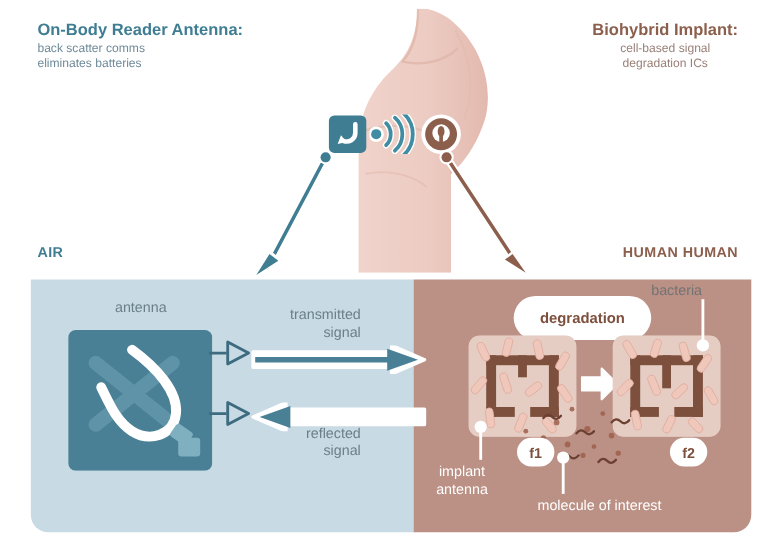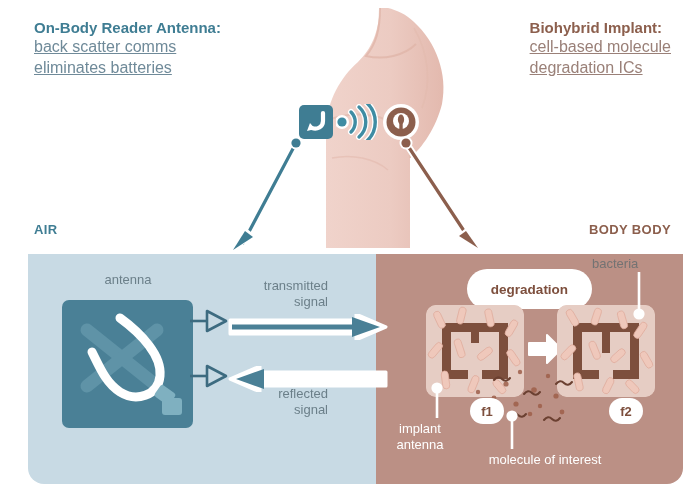--- a/index.html
+++ b/index.html
@@ -8,24 +8,24 @@
        font-family:"Liberation Sans","DejaVu Sans",sans-serif;}
   #stage{position:relative;width:697px;height:492px;background:#fff;}
 
   
   .frame{position:absolute;left:14px;top:8px;width:669px;height:476px;
          border-radius:16px;background:#ffffff;overflow:hidden;}
 
   
   .hdr{position:absolute;top:18px;line-height:1.28;}
   .hdr .t1{font-size:15px;font-weight:bold;}
-  .hdr .t2{font-size:16px;font-weight:normal;text-decoration:underline;}
+  .hdr .t2{font-size:11px;font-weight:normal;}
   #hdr-left{left:34px;text-align:left;color:#6f8a99;}
   #hdr-left .t1{color:#3f7d93;}
-  #hdr-right{right:26px;text-align:left;color:#9a8078;}
+  #hdr-right{right:26px;text-align:center;color:#9a8078;}
   #hdr-right .t1{color:#8c5f4d;}
 
   
   #body-figure{position:absolute;left:318px;top:8px;width:170px;height:240px;}
 
   
   .panel{position:absolute;top:246px;height:230px;}
   #panel-air{left:14px;width:348px;background:#c8dae4;
              border-radius:0 0 0 16px;}
   #panel-body{left:362px;width:321px;background:#bb9085;
@@ -117,21 +117,21 @@
   </div>
 
   <div class="hdr" id="hdr-left">
     <div class="t1">On-Body Reader Antenna:</div>
     <div class="t2">back scatter comms</div>
     <div class="t2">eliminates batteries</div>
   </div>
 
   <div class="hdr" id="hdr-right">
     <div class="t1">Biohybrid Implant:</div>
-    <div class="t2">cell-based molecule</div>
+    <div class="t2">cell-based signal</div>
     <div class="t2">degradation ICs</div>
   </div>
 
   <div id="icon-reader">
     <svg width="36" height="36" viewBox="0 0 36 36">
       <rect x="1" y="1" width="34" height="34" rx="5" fill="#3f7d93"></rect>
       <path d="M25 9 L25 17 C25 23 19 26 14 24" fill="none" stroke="#ffffff" stroke-width="4.2" stroke-linecap="round"></path>
       <path d="M12 19 L9 27 L17 25 Z" fill="#ffffff"></path>
     </svg>
   </div>
@@ -178,21 +178,21 @@
       <path d="M406 143 L470 240" stroke="#ffffff" stroke-width="7" fill="none" stroke-linecap="round"></path>
       <path d="M406 143 L470 240" stroke="#8c5f4d" stroke-width="3.2" fill="none" stroke-linecap="round"></path>
       <circle cx="406" cy="143" r="6.5" fill="#ffffff"></circle>
       <circle cx="406" cy="143" r="4.6" fill="#8c5f4d"></circle>
       <path d="M481 252 L456 236 L466 228 Z" fill="#ffffff"></path>
       <path d="M478 248 L459 236 L466 231 Z" fill="#8c5f4d"></path>
     </g>
   </svg>
 
   <div class="panel-label" id="label-air">AIR</div>
-  <div class="panel-label" id="label-human">BODY BODY</div>
+  <div class="panel-label" id="label-human">HUMAN HUMAN</div>
 
   <div id="antenna-caption">antenna</div>
 
   <div id="antenna-box">
     <svg width="131" height="128" viewBox="0 0 131 128">
       <rect x="0" y="0" width="131" height="128" rx="7" fill="#4a8096"></rect>
 
       <g stroke="#5f93a7" stroke-width="13" stroke-linecap="round">
         <path d="M25 30 L95 86"></path>
         <path d="M95 30 L25 86"></path>

